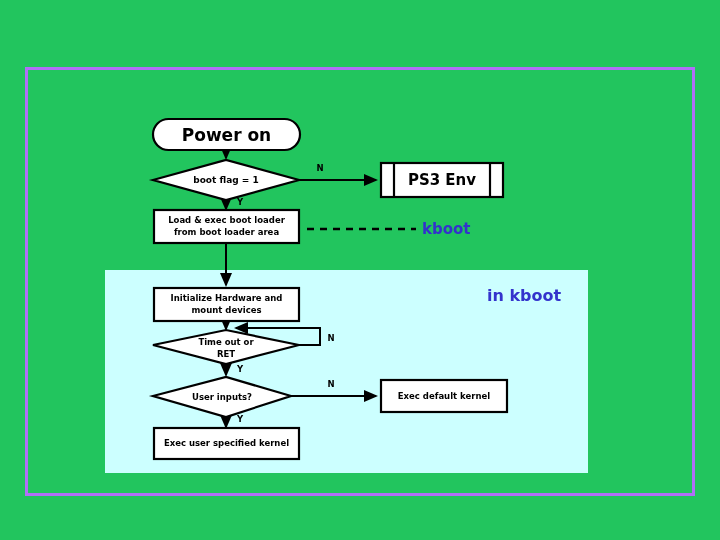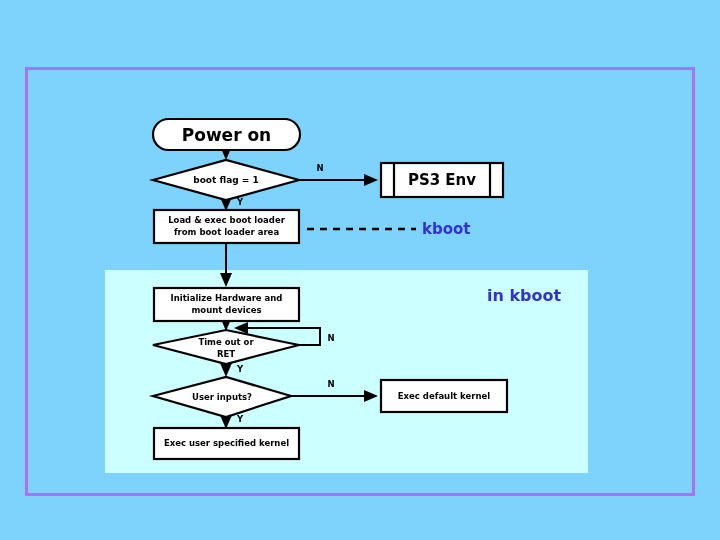--- a/index.html
+++ b/index.html
@@ -12,21 +12,21 @@
     height: 540px;
     position: relative;
     font-family: "DejaVu Sans", sans-serif;
     overflow: hidden;
   }
   #slide {
     position: absolute;
     left: 0; top: 0;
     width: 720px;
     height: 540px;
-    background: #7dd3fc;
+    background: #22c55e;
   }
   #slide-border {
     position: absolute;
     left: 25px;
     top: 67px;
     width: 670px;
     height: 429px;
     border: 3px solid #b16ef8;
     box-sizing: border-box;
     background: transparent;

